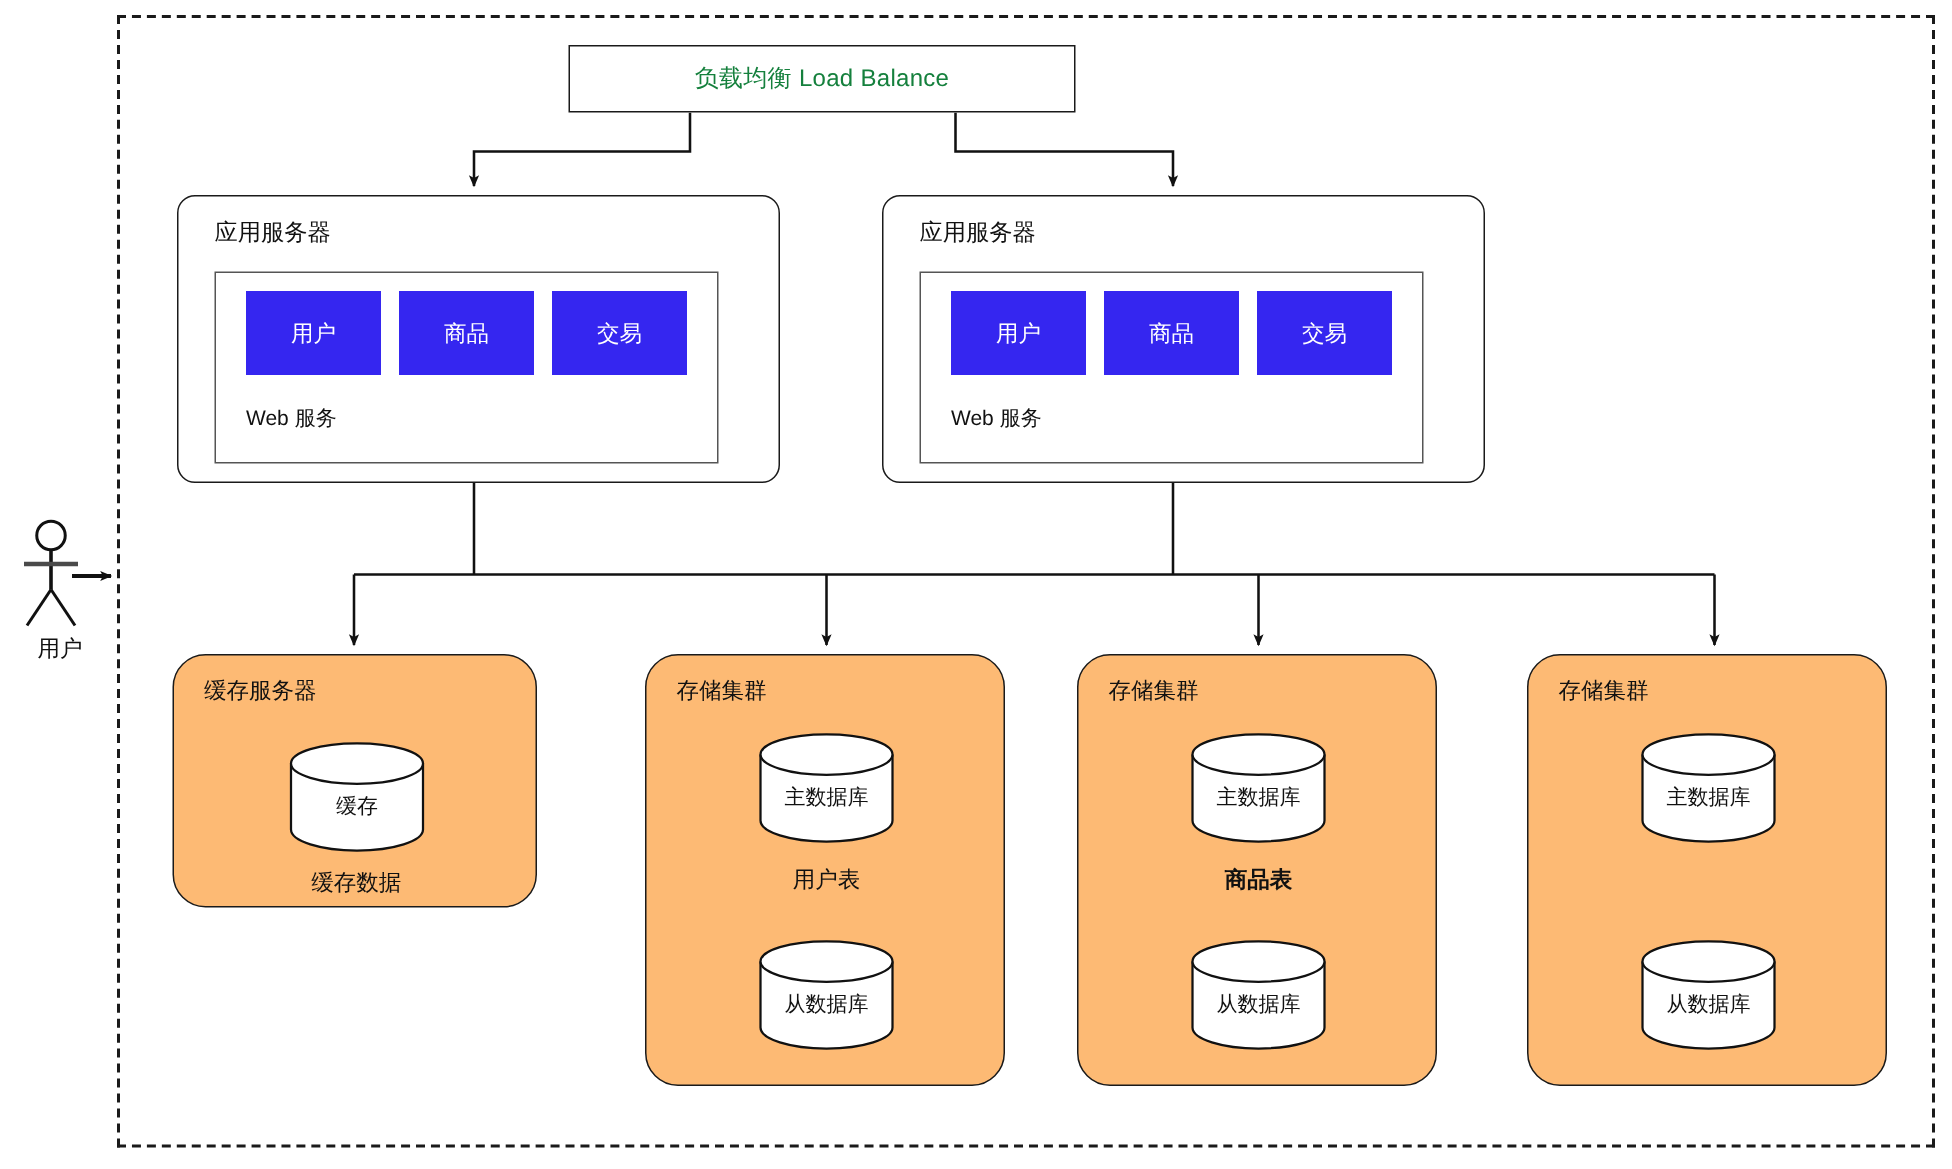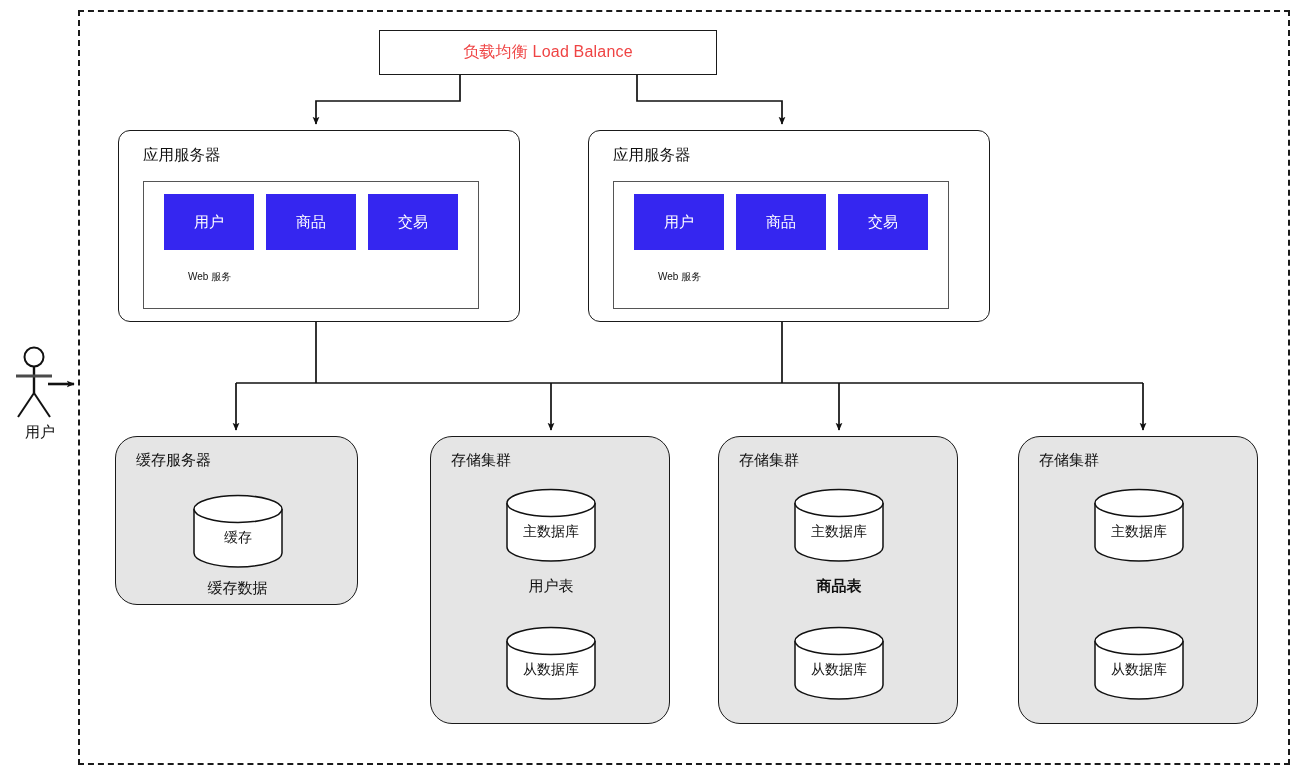--- a/index.html
+++ b/index.html
@@ -16,21 +16,21 @@
   .boundary{
     left:78px;top:10px;width:1212px;height:755px;
     border:2px dashed #1a1a1a;background:transparent;
   }
 
   
   .lb{
     left:379px;top:30px;width:338px;height:45px;
     border:1.6px solid #1a1a1a;background:#ffffff;
     display:flex;align-items:center;justify-content:center;
-    font-size:16px;color:#ef4444;letter-spacing:.2px;
+    font-size:16px;color:#15803d;letter-spacing:.2px;
   }
 
   
   .appsrv{
     top:130px;width:402px;height:192px;
     border:1.6px solid #1a1a1a;border-radius:12px;background:#ffffff;
   }
   .appsrv.left{left:118px;}
   .appsrv.right{left:588px;}
   .appsrv .title{
@@ -42,26 +42,26 @@
   }
   .tiles{
     position:absolute;left:20px;top:12px;display:flex;gap:12px;
   }
   .tile{
     width:90px;height:56px;background:#3526f0;
     display:flex;align-items:center;justify-content:center;
     color:#ffffff;font-size:15px;
   }
   .weblabel{
-    position:absolute;left:20px;top:88px;font-size:10px;color:#111111;margin-left:24px;
+    position:absolute;left:20px;top:88px;font-size:14px;color:#111111;
   }
 
   
   .cluster{
-    border:1.6px solid #1a1a1a;border-radius:22px;background:#e5e5e5;
+    border:1.6px solid #1a1a1a;border-radius:22px;background:#fdba74;
   }
   .cluster .title{
     position:absolute;left:20px;top:14px;font-size:15px;color:#111111;
     white-space:nowrap;
   }
   .cache{left:115px;top:436px;width:243px;height:169px;}
   .store{top:436px;width:240px;height:288px;padding-left:40px;}
   .store.s1{left:430px;}
   .store.s2{left:718px;}
   .store.s3{left:1018px;}

